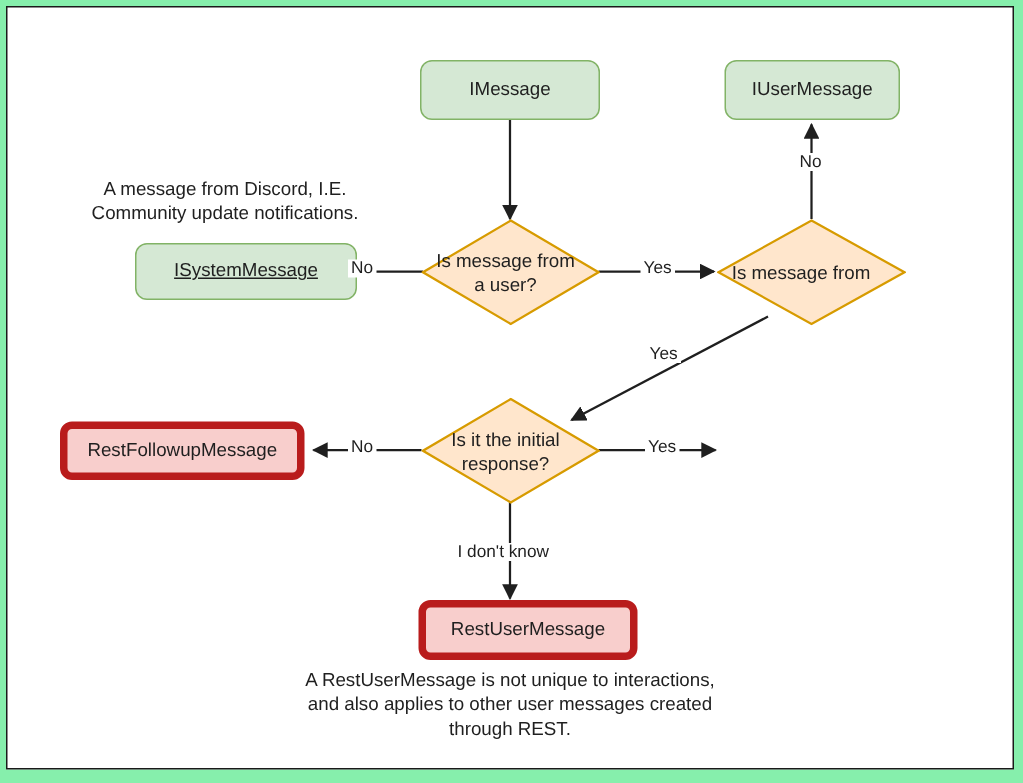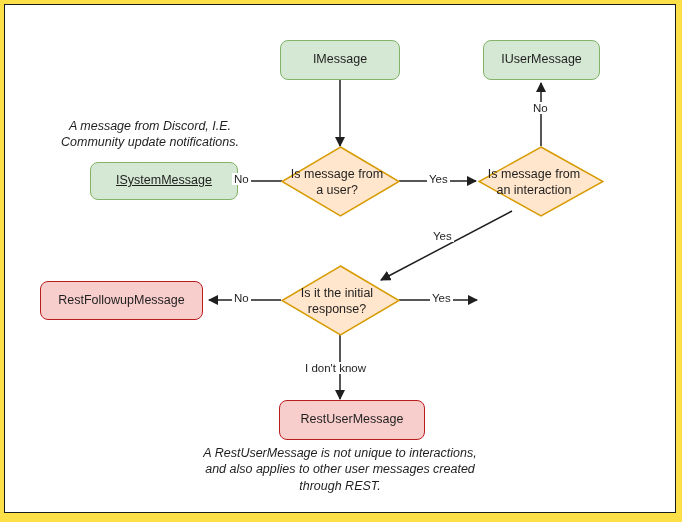--- a/index.html
+++ b/index.html
@@ -4,21 +4,21 @@
 <style>
   html, body {
     margin: 0;
     padding: 0;
     background: #ffffff;
   }
   #canvas {
     position: relative;
     width: 682px;
     height: 522px;
-    background: #fde047;
+    background: #86efac;
     font-family: "Liberation Sans", sans-serif;
     overflow: hidden;
   }
   
   #frame {
     position: absolute;
     left: 4px;
     top: 4px;
     width: 672px;
     height: 509px;
@@ -45,21 +45,21 @@
     line-height: 1.25;
     border-radius: 8px;
     z-index: 3;
   }
   .node.green {
     background: #d5e8d4;
     border: 1px solid #82b366;
   }
   .node.pink {
     background: #f8cecc;
-    border: 1px solid #b91c1c;
+    border: 5px solid #b91c1c;
   }
 
   .diamond-wrap {
     position: absolute;
     z-index: 3;
   }
   .diamond-wrap .dlabel {
     position: absolute;
     left: 0;
     top: 0;
@@ -87,21 +87,20 @@
   }
 
   .note {
     position: absolute;
     font-size: 12.5px;
     color: #1f1f1f;
     line-height: 1.3;
     text-align: center;
     white-space: pre-line;
     z-index: 3;
-    font-style: italic;
   }
 </style>
 </head>
 <body>
 
 <div id="canvas">
   <div id="frame"></div>
 
   <svg id="svg-layer" viewBox="0 0 682 522" xmlns="http://www.w3.org/2000/svg">
     <defs>
@@ -162,21 +161,20 @@
     </div>
   </div>
 
   <div class="diamond-wrap" style="left:478px; top:146px; width:126px; height:71px;">
     <svg width="126" height="71" viewBox="0 0 126 71">
       <polygon points="63,1 125,35.5 63,70 1,35.5" fill="#ffe6cc" stroke="#d79b00" stroke-width="1.5"></polygon>
     </svg>
     <div class="dlabel">
       <span>
         <span>Is message from</span>
-        <span>an interaction</span>
       </span>
     </div>
   </div>
 
   <div class="diamond-wrap" style="left:281px; top:265px; width:119px; height:71px;">
     <svg width="119" height="71" viewBox="0 0 119 71">
       <polygon points="59.5,1 118,35.5 59.5,70 1,35.5" fill="#ffe6cc" stroke="#d79b00" stroke-width="1.5"></polygon>
     </svg>
     <div class="dlabel">
       <span>

